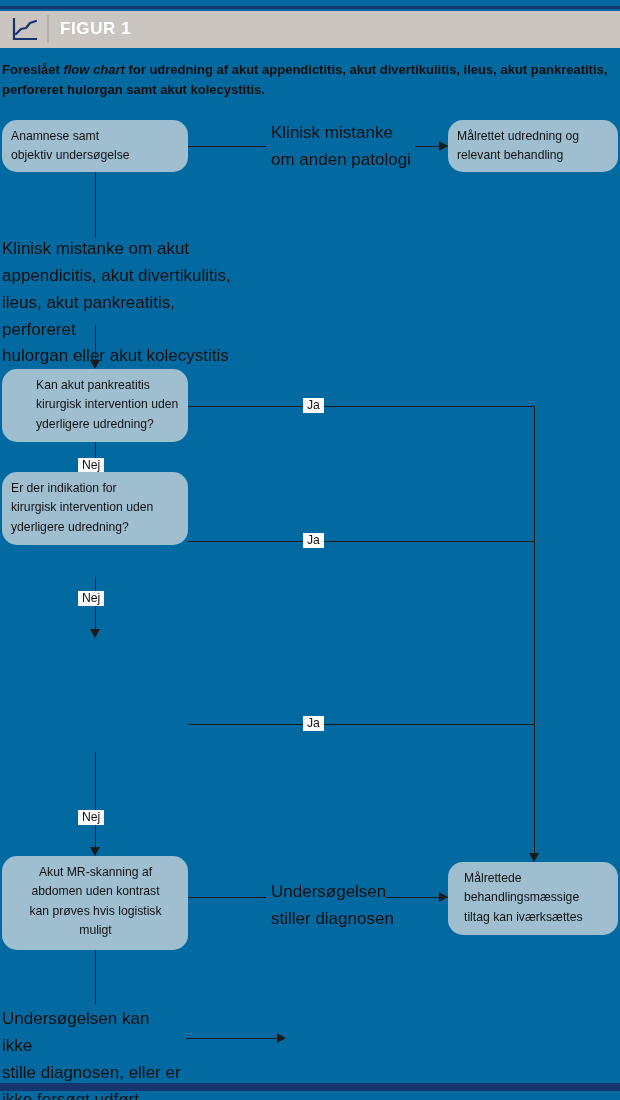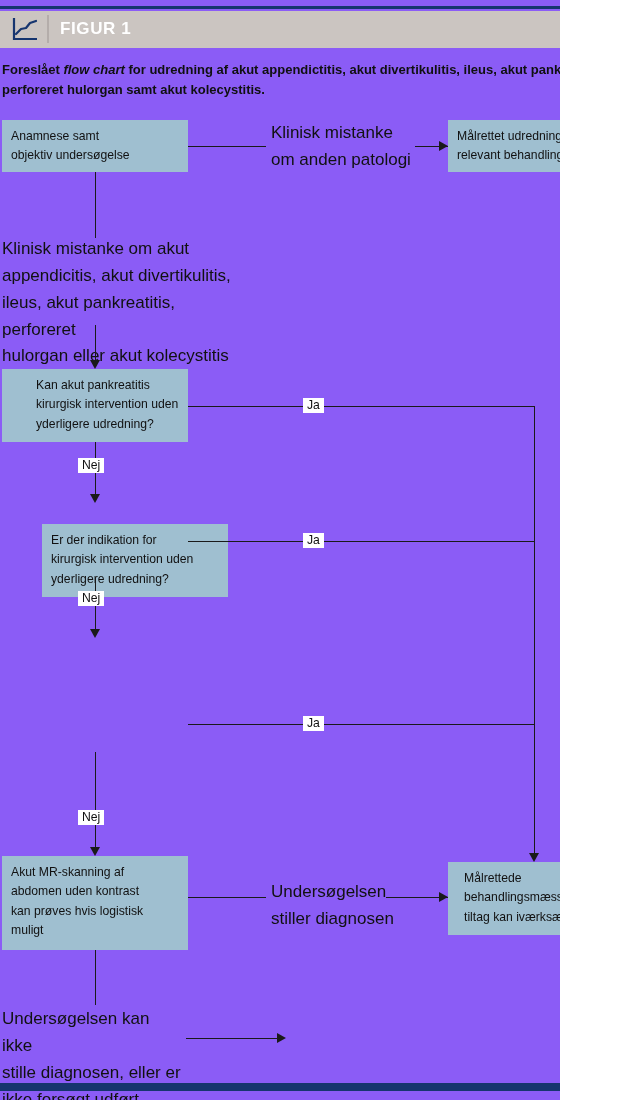--- a/index.html
+++ b/index.html
@@ -5,23 +5,23 @@
   html, body {
     margin: 0;
     padding: 0;
     background: #ffffff;
   }
   body {
     font-family: "Liberation Sans", "DejaVu Sans", sans-serif;
   }
   #page {
     position: relative;
-    width: 560px;
+    width: 620px;
     height: 1100px;
-    background: #8b5cf6;
+    background: #0369a1;
     overflow: hidden;
   }
 
   
   .rule-top {
     position: absolute;
     left: 0; top: 6px;
     width: 620px; height: 3px;
     background: #16356f;
   }
@@ -74,20 +74,21 @@
 
   
   .box {
     position: absolute;
     background: #9fbfd0;
     color: #111111;
     font-size: 12.2px;
     line-height: 1.58;
     box-sizing: border-box;
     padding: 7px 8px 7px 9px;
+    border-radius: 15px;
   }
 
   
   .label {
     position: absolute;
     font-size: 17px;
     line-height: 1.58;
     color: #111111;
     white-space: pre-line;
   }
@@ -172,40 +173,40 @@
 kirurgisk intervention uden
 yderligere udredning?</div>
 
   <div class="hline" style="left:188px; top:406px; width:346px;"></div>
   <div class="edge-label" style="left:303px; top:398px;">Ja</div>
 
   <div class="vline" style="left:95px; top:442px; height:55px;"></div>
   <div class="edge-label" style="left:78px; top:458px;">Nej</div>
   <div class="arrow-down" style="left:90px; top:494px;"></div>
 
-  <div class="box" style="left: 2px; top: 524px; width: 186px; height: 73px; white-space: pre-line; margin-left: 40px;">Er der indikation for
+  <div class="box" style="left: 2px; top: 472px; width: 186px; height: 73px; white-space: pre-line;">Er der indikation for
 kirurgisk intervention uden
 yderligere udredning?</div>
 
   <div class="hline" style="left:188px; top:541px; width:346px;"></div>
   <div class="edge-label" style="left:303px; top:533px;">Ja</div>
 
   <div class="vline" style="left:95px; top:577px; height:55px;"></div>
   <div class="edge-label" style="left:78px; top:591px;">Nej</div>
   <div class="arrow-down" style="left:90px; top:629px;"></div>
 
 
   <div class="hline" style="left:188px; top:724px; width:346px;"></div>
   <div class="edge-label" style="left:303px; top:716px;">Ja</div>
 
   <div class="vline" style="left:95px; top:752px; height:98px;"></div>
   <div class="edge-label" style="left:78px; top:810px;">Nej</div>
   <div class="arrow-down" style="left:90px; top:847px;"></div>
 
-  <div class="box" style="left: 2px; top: 856px; width: 186px; height: 94px; white-space: pre-line;">Akut MR-skanning af
+  <div class="box" style="left: 2px; top: 856px; width: 186px; height: 94px; white-space: pre-line; text-align: center;">Akut MR-skanning af
 abdomen uden kontrast
 kan prøves hvis logistisk
 muligt</div>
 
   <div class="hline" style="left:188px; top:897px; width:78px;"></div>
   <div class="label" style="left: 271px; top: 879px; width: 140px; white-space: pre-line;">Undersøgelsen
 stiller diagnosen</div>
   <div class="hline" style="left:386px; top:897px; width:62px;"></div>
   <div class="arrow-right" style="left:439px; top:892px;"></div>
 

